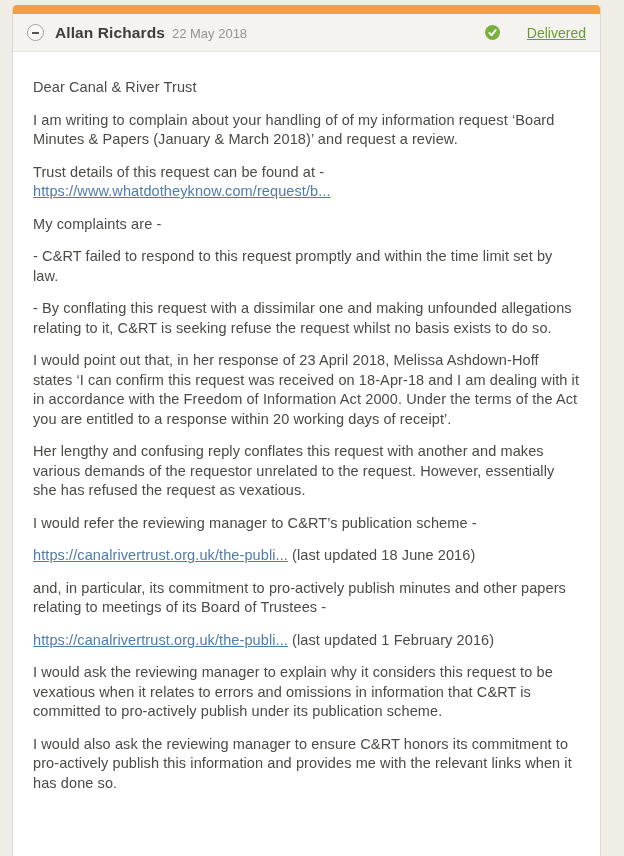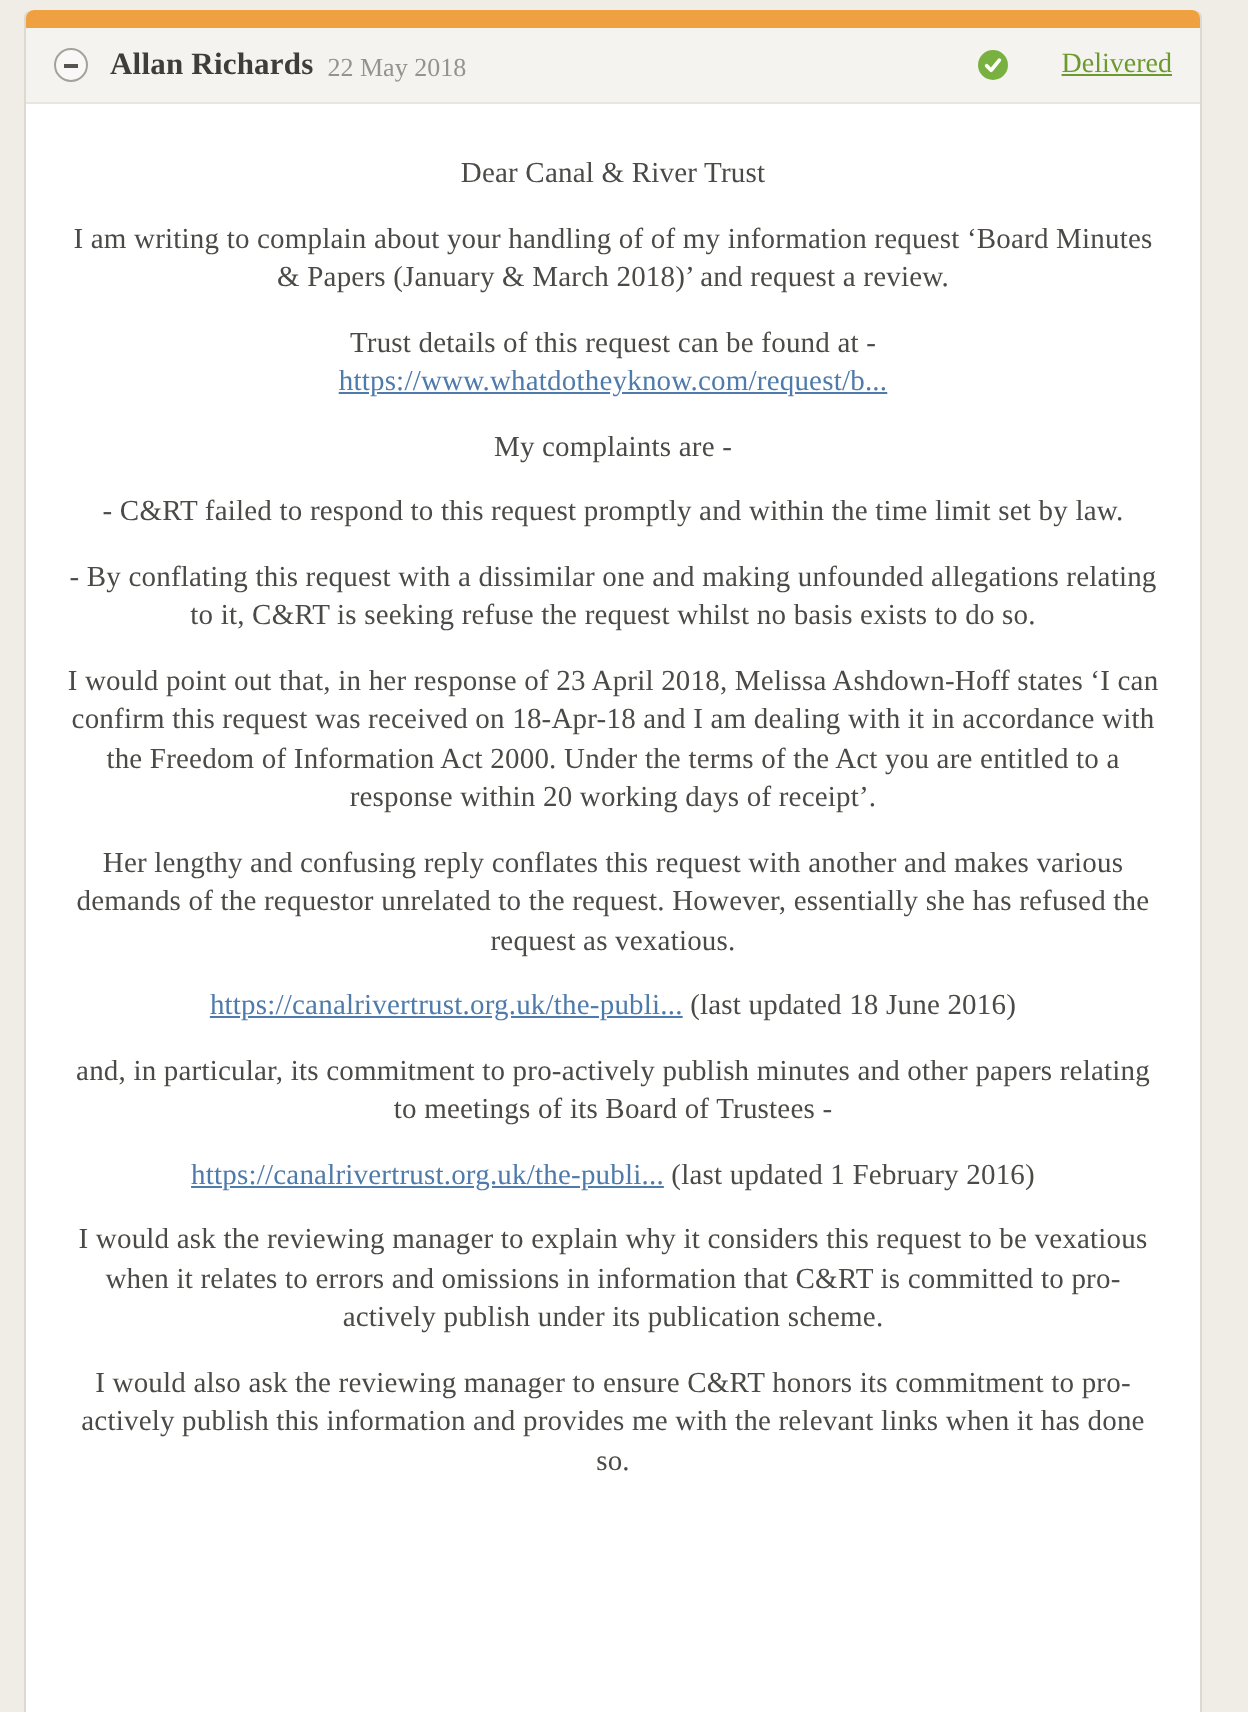--- a/index.html
+++ b/index.html
@@ -5,21 +5,20 @@
   * { margin: 0; padding: 0; box-sizing: border-box; }
   html, body {
     width: 624px; height: 856px;
     overflow: hidden;
     font-family: "Liberation Sans", sans-serif;
   }
   .page {
     width: 624px; height: 856px;
     background: #f0ede6;
     overflow: hidden;
-    font-family: Liberation Serif, serif;
   }
   .card {
     margin: 5px 23px 0 12px;
     background: #ffffff;
     border: 1px solid #ddd9d1;
     border-top: none;
     border-radius: 4px 4px 0 0;
     min-height: 900px;
   }
   .accent-bar {
@@ -77,21 +76,21 @@
     cursor: pointer;
     padding-left: 21px;
   }
   .letter {
     padding: 26px 20px 18px 20px;
     font-size: 14.5px;
     line-height: 19.5px;
     color: #4b4a46;
     letter-spacing: 0.1px;
   }
-  .letter p { margin: 0 0 13px 0; text-align: center; }
+  .letter p { margin: 0 0 13px 0; }
   .letter p:last-child { margin-bottom: 0; }
   .letter a {
     color: #4e7bab;
     text-decoration: underline;
     cursor: pointer;
   }
 </style>
 </head>
 <body>
 
@@ -115,20 +114,21 @@
     </div>
     <div class="letter">
         <p><span>Dear Canal &amp; River Trust</span></p>
         <p><span>I am writing to complain about your handling of of my information request ‘Board Minutes &amp; Papers (January &amp; March 2018)’ and request a review.</span></p>
         <p><span>Trust details of this request can be found at -</span><br><a href="#">https://www.whatdotheyknow.com/request/b...</a></p>
         <p><span>My complaints are -</span></p>
         <p><span>- C&amp;RT failed to respond to this request promptly and within the time limit set by law.</span></p>
         <p><span>- By conflating this request with a dissimilar one and making unfounded allegations relating to it, C&amp;RT is seeking refuse the request whilst no basis exists to do so.</span></p>
         <p><span>I would point out that, in her response of 23 April 2018, Melissa Ashdown-Hoff states ‘I can confirm this request was received on 18-Apr-18 and I am dealing with it in accordance with the Freedom of Information Act 2000. Under the terms of the Act you are entitled to a response within 20 working days of receipt’.</span></p>
         <p><span>Her lengthy and confusing reply conflates this request with another and makes various demands of the requestor unrelated to the request. However, essentially she has refused the request as vexatious.</span></p>
+        <p><span>I would refer the reviewing manager to C&amp;RT’s publication scheme -</span></p>
         <p><a href="#">https://canalrivertrust.org.uk/the-publi...</a><span> (last updated 18 June 2016)</span></p>
         <p><span>and, in particular, its commitment to pro-actively publish minutes and other papers relating to meetings of its Board of Trustees -</span></p>
         <p><a href="#">https://canalrivertrust.org.uk/the-publi...</a><span> (last updated 1 February 2016)</span></p>
         <p><span>I would ask the reviewing manager to explain why it considers this request to be vexatious when it relates to errors and omissions in information that C&amp;RT is committed to pro-actively publish under its publication scheme.</span></p>
         <p><span>I would also ask the reviewing manager to ensure C&amp;RT honors its commitment to pro-actively publish this information and provides me with the relevant links when it has done so.</span></p>
       </div>
   </div>
 </div>
 
 </body></html>

